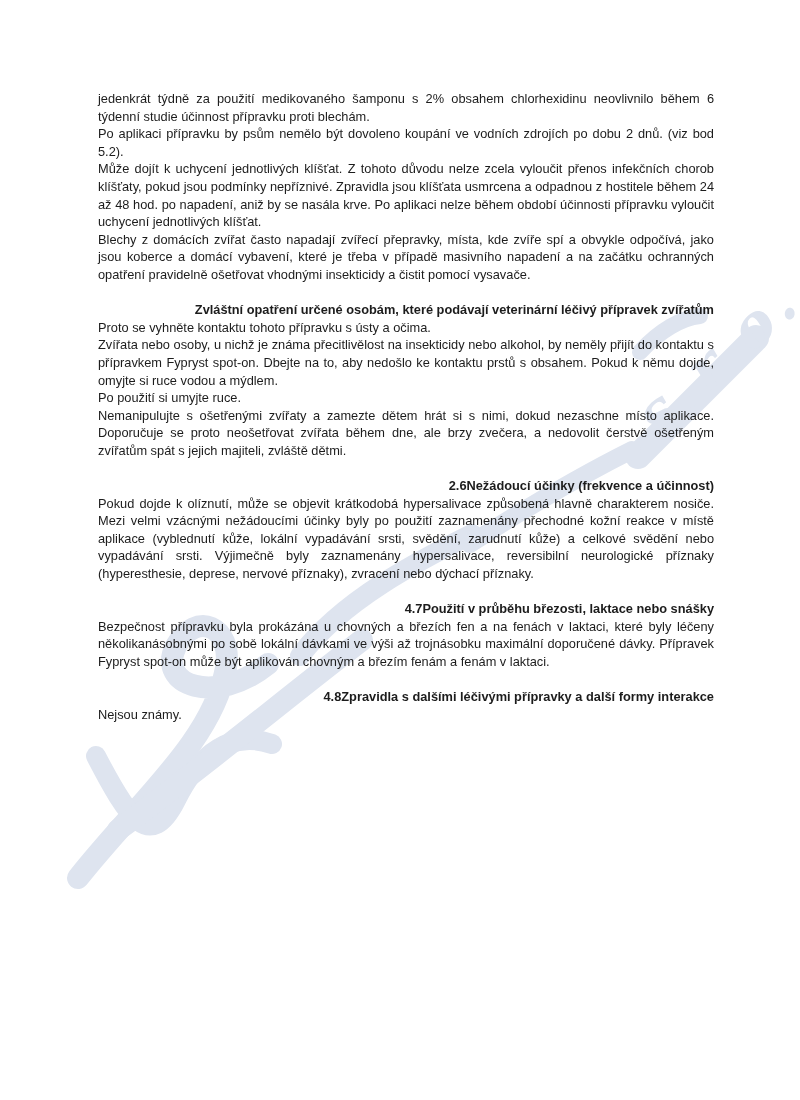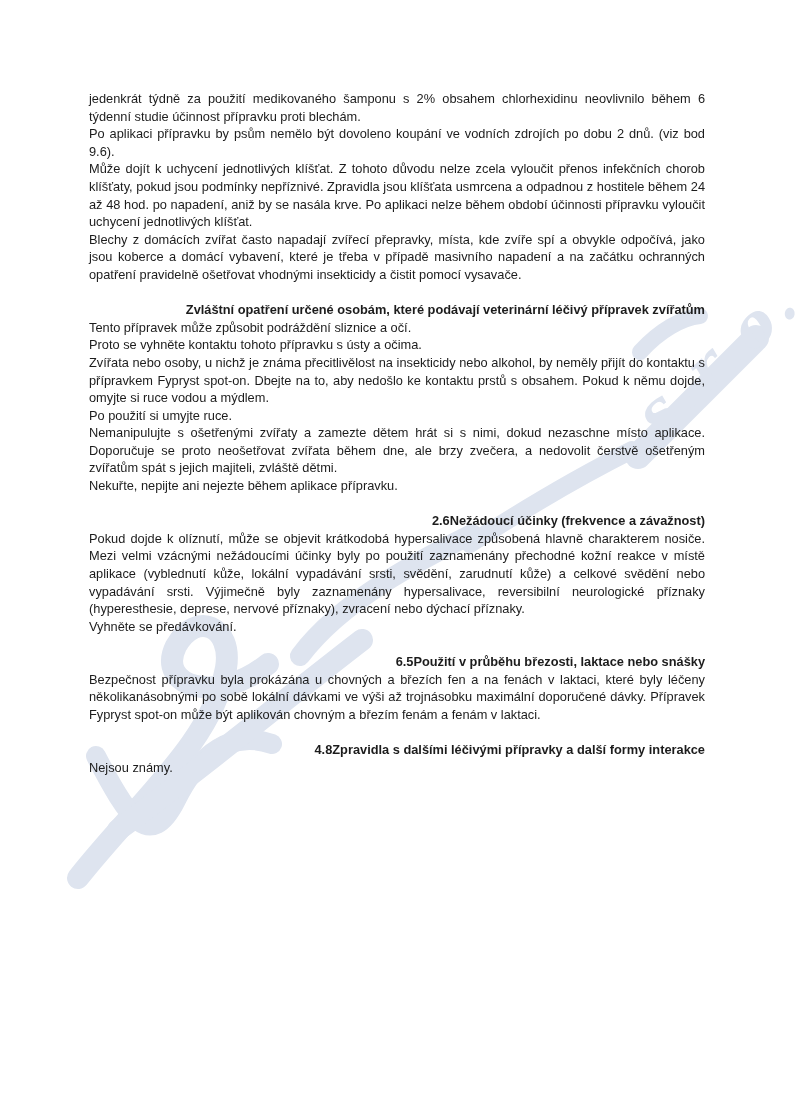--- a/index.html
+++ b/index.html
@@ -25,21 +25,21 @@
     left:622px;top:398px;
     transform:rotate(-42deg);
     transform-origin:left top;
     font-family:"DejaVu Serif", serif;
     font-style:italic;font-weight:bold;
     font-size:58px;letter-spacing:7px;
     color:var(--watermark-color);
     white-space:nowrap;
   }
   .content{
-    position:absolute;left:89px;top:90px;width:616px;z-index:1;
+    position:absolute;left:98px;top:90px;width:616px;z-index:1;
     color:var(--text-color);
     font-size:12.8px;line-height:17.6px;
   }
   .content p{
     margin:0;
     text-align:justify;
   }
   .section{margin-top:17.6px;}
   p.heading{font-weight:bold;text-align:right;}
   .sec-num{display:inline-block;min-width:37px;}
@@ -60,42 +60,39 @@
       <path d="M 300 656 C 342 600 420 560 472 534" stroke-width="20"></path>
       <path d="M 470 544 C 532 504 588 472 632 450" stroke-width="18"></path>
       <path d="M 640 352 C 660 330 682 318 700 316" stroke-width="16"></path>
     </svg>
     <span class="wm-text">s.r.o.</span>
   </div>
 
   <div class="content">
 
     <p>jedenkrát týdně za použití medikovaného šamponu s 2% obsahem chlorhexidinu neovlivnilo během 6 týdenní studie účinnost přípravku proti blechám.</p>
-    <p>Po aplikaci přípravku by psům nemělo být dovoleno koupání ve vodních zdrojích po dobu 2 dnů. (viz bod 9.6).</p>
+    <p>Po aplikaci přípravku by psům nemělo být dovoleno koupání ve vodních zdrojích po dobu 2 dnů. (viz bod 5.2).</p>
     <p>Může dojít k uchycení jednotlivých klíšťat. Z tohoto důvodu nelze zcela vyloučit přenos infekčních chorob klíšťaty, pokud jsou podmínky nepříznivé. Zpravidla jsou klíšťata usmrcena a odpadnou z hostitele během 24 až 48 hod. po napadení, aniž by se nasála krve. Po aplikaci nelze během období účinnosti přípravku vyloučit uchycení jednotlivých klíšťat.</p>
     <p>Blechy z domácích zvířat často napadají zvířecí přepravky, místa, kde zvíře spí a obvykle odpočívá, jako jsou koberce a domácí vybavení, které je třeba v případě masivního napadení a na začátku ochranných opatření pravidelně ošetřovat vhodnými insekticidy a čistit pomocí vysavače.</p>
 
     <div class="section">
       <p class="heading">Zvláštní opatření určené osobám, které podávají veterinární léčivý přípravek zvířatům</p>
-      <p>Tento přípravek může způsobit podráždění sliznice a očí.</p>
       <p>Proto se vyhněte kontaktu tohoto přípravku s ústy a očima.</p>
       <p>Zvířata nebo osoby, u nichž je známa přecitlivělost na insekticidy nebo alkohol, by neměly přijít do kontaktu s přípravkem Fypryst spot-on. Dbejte na to, aby nedošlo ke kontaktu prstů s obsahem. Pokud k němu dojde, omyjte si ruce vodou a mýdlem.</p>
       <p>Po použití si umyjte ruce.</p>
       <p>Nemanipulujte s ošetřenými zvířaty a zamezte dětem hrát si s nimi, dokud nezaschne místo aplikace. Doporučuje se proto neošetřovat zvířata během dne, ale brzy zvečera, a nedovolit čerstvě ošetřeným zvířatům spát s jejich majiteli, zvláště dětmi.</p>
-      <p>Nekuřte, nepijte ani nejezte během aplikace přípravku.</p>
     </div>
 
     <div class="section">
-      <p class="heading"><span class="sec-num">2.6</span><span>Nežádoucí účinky (frekvence a závažnost)</span></p>
+      <p class="heading"><span class="sec-num">2.6</span><span>Nežádoucí účinky (frekvence a účinnost)</span></p>
       <p>Pokud dojde k olíznutí, může se objevit krátkodobá hypersalivace způsobená hlavně charakterem nosiče. Mezi velmi vzácnými nežádoucími účinky byly po použití zaznamenány přechodné kožní reakce v místě aplikace (vyblednutí kůže, lokální vypadávání srsti, svědění, zarudnutí kůže) a celkové svědění nebo vypadávání srsti. Výjimečně byly zaznamenány hypersalivace, reversibilní neurologické příznaky (hyperesthesie, deprese, nervové příznaky), zvracení nebo dýchací příznaky.</p>
-      <p>Vyhněte se předávkování.</p>
     </div>
 
     <div class="section">
-      <p class="heading"><span class="sec-num">6.5</span><span>Použití v průběhu březosti, laktace nebo snášky</span></p>
+      <p class="heading"><span class="sec-num">4.7</span><span>Použití v průběhu březosti, laktace nebo snášky</span></p>
       <p>Bezpečnost přípravku byla prokázána u chovných a březích fen a na fenách v laktaci, které byly léčeny několikanásobnými po sobě lokální dávkami ve výši až trojnásobku maximální doporučené dávky. Přípravek Fypryst spot-on může být aplikován chovným a březím fenám a fenám v laktaci.</p>
     </div>
 
     <div class="section">
       <p class="heading"><span class="sec-num">4.8</span><span>Zpravidla s dalšími léčivými přípravky a další formy interakce</span></p>
       <p>Nejsou známy.</p>
     </div>
 
   </div>
 </div>

